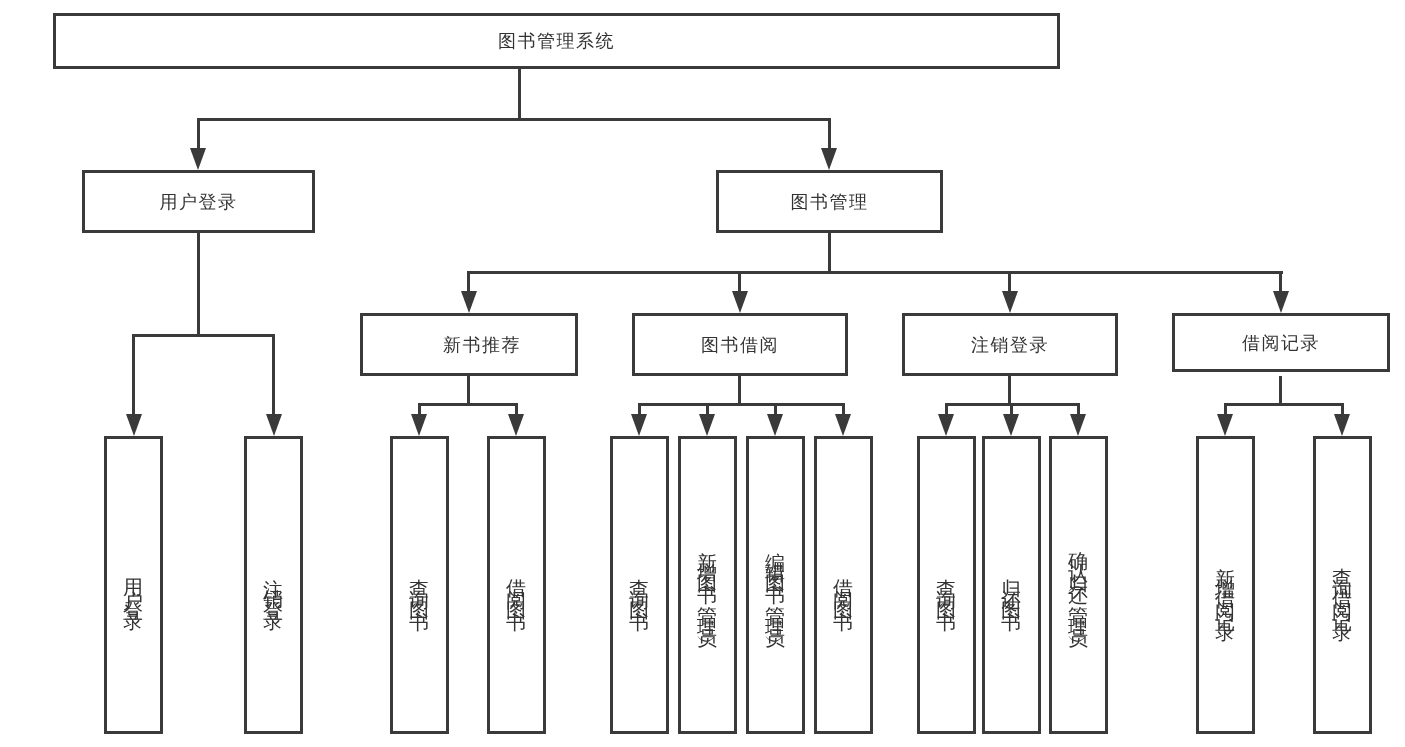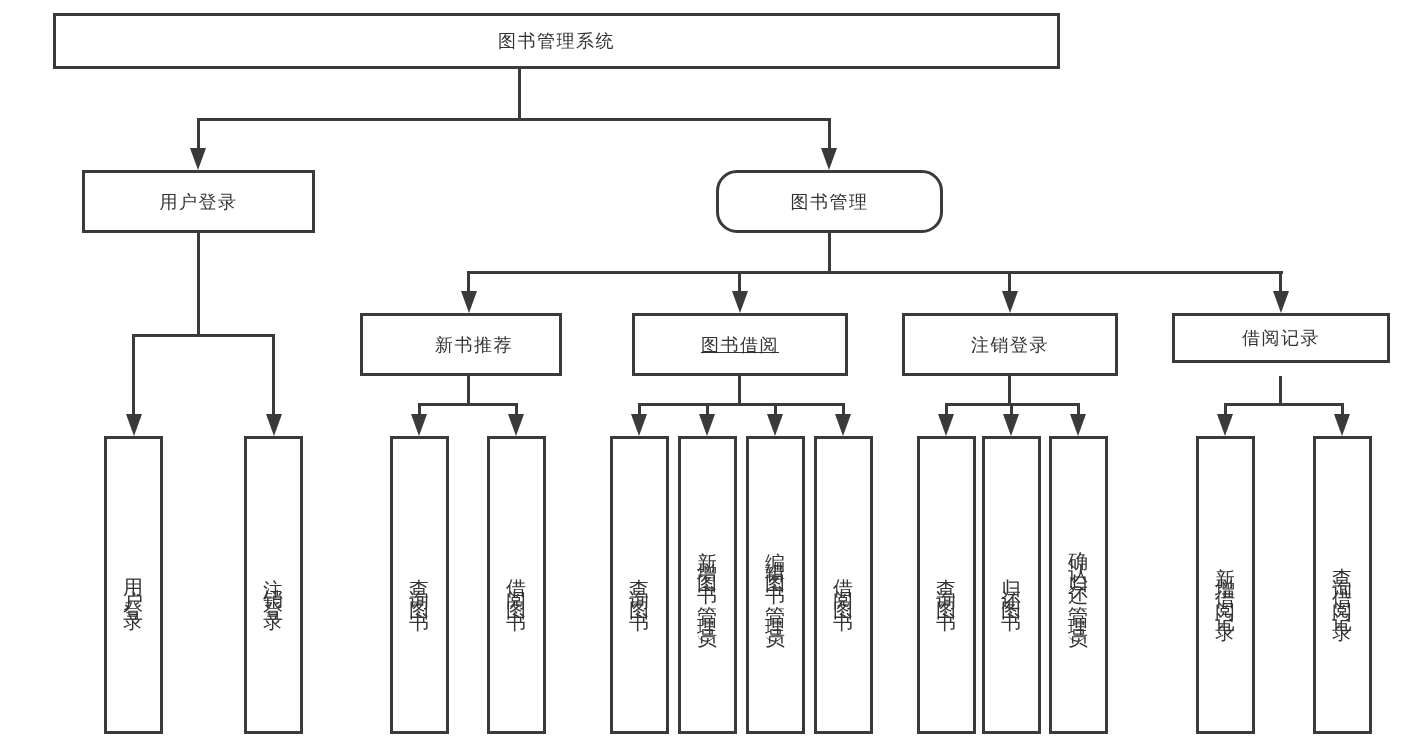--- a/index.html
+++ b/index.html
@@ -56,21 +56,21 @@
   <div class="vline" style="left:518px;top:68px;height:52px;"></div>
   <div class="hline" style="left:197px;top:118px;width:634px;"></div>
   <div class="vline" style="left:197px;top:118px;height:33px;"></div>
   <div class="arrow" style="left:190px;top:148px;"></div>
   <div class="vline" style="left:828px;top:118px;height:33px;"></div>
   <div class="arrow" style="left:821px;top:148px;"></div>
 
   <div class="box" style="left:82px;top:170px;width:233px;height:63px;">
     <span>用户登录</span>
   </div>
-  <div class="box" style="left:716px;top:170px;width:227px;height:63px;border-radius:21px;">
+  <div class="box" style="left:716px;top:170px;width:227px;height:63px;">
     <span>图书管理</span>
   </div>
 
   <div class="vline" style="left:197px;top:233px;height:103px;"></div>
   <div class="hline" style="left:132px;top:334px;width:143px;"></div>
   <div class="vline" style="left:132px;top:334px;height:82px;"></div>
   <div class="arrow" style="left:126px;top:414px;"></div>
   <div class="vline" style="left:272px;top:334px;height:82px;"></div>
   <div class="arrow" style="left:266px;top:414px;"></div>
 
@@ -78,30 +78,30 @@
   <div class="hline" style="left:467px;top:271px;width:816px;"></div>
   <div class="vline" style="left:467px;top:271px;height:24px;"></div>
   <div class="arrow" style="left:461px;top:291px;"></div>
   <div class="vline" style="left:738px;top:271px;height:24px;"></div>
   <div class="arrow" style="left:732px;top:291px;"></div>
   <div class="vline" style="left:1008px;top:271px;height:24px;"></div>
   <div class="arrow" style="left:1002px;top:291px;"></div>
   <div class="vline" style="left:1279px;top:271px;height:24px;"></div>
   <div class="arrow" style="left:1273px;top:291px;"></div>
 
-  <div class="box" style="left:360px;top:313px;width:202px;height:63px;padding-left:26px;">
+  <div class="box" style="left:360px;top:313px;width:218px;height:63px;padding-left:26px;">
     <span>新书推荐</span>
   </div>
-  <div class="box" style="left:632px;top:313px;width:216px;height:63px;text-decoration:underline;">
+  <div class="box" style="left:632px;top:313px;width:216px;height:63px;">
     <span>图书借阅</span>
   </div>
   <div class="box" style="left:902px;top:313px;width:216px;height:63px;">
     <span>注销登录</span>
   </div>
-  <div class="box" style="left:1172px;top:313px;width:218px;height:50px;">
+  <div class="box" style="left:1172px;top:313px;width:218px;height:59px;">
     <span>借阅记录</span>
   </div>
 
   <div class="vline" style="left:467px;top:376px;height:29px;"></div>
   <div class="hline" style="left:418px;top:403px;width:100px;"></div>
   <div class="vline" style="left:418px;top:403px;height:14px;"></div>
   <div class="arrow" style="left:411px;top:414px;"></div>
   <div class="vline" style="left:515px;top:403px;height:14px;"></div>
   <div class="arrow" style="left:508px;top:414px;"></div>
 

